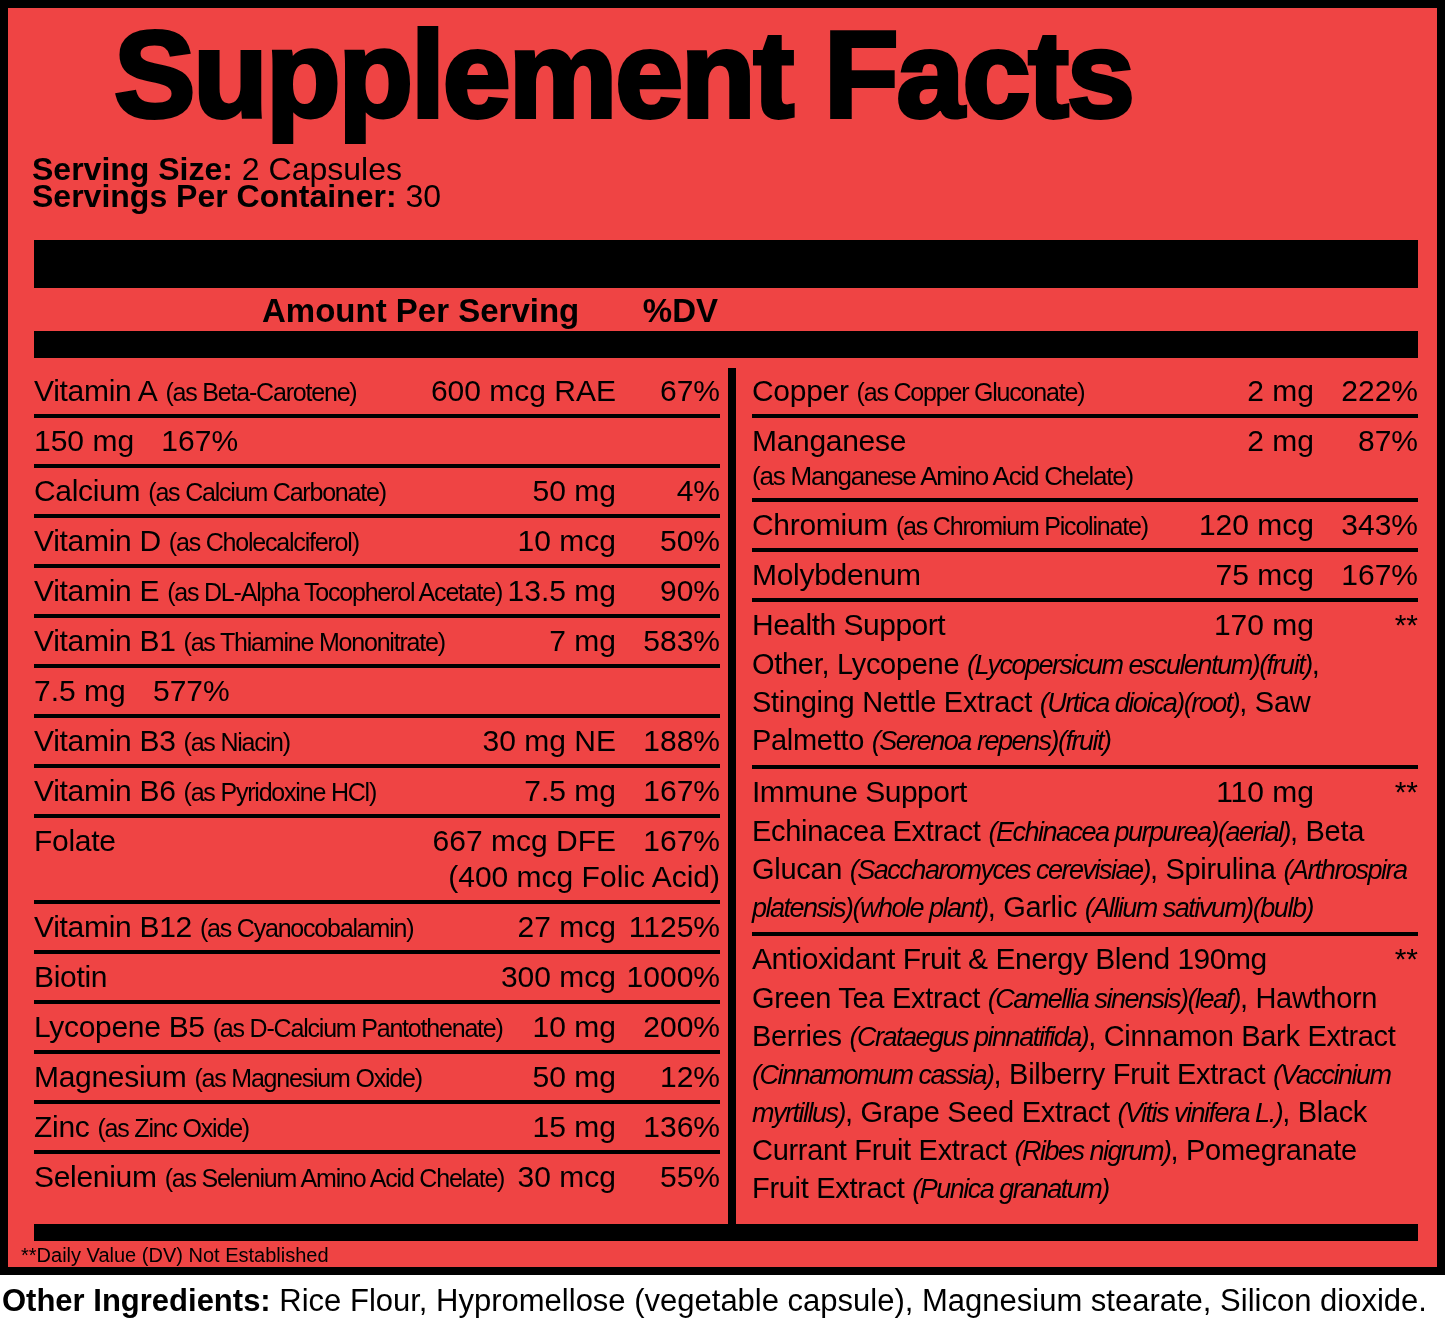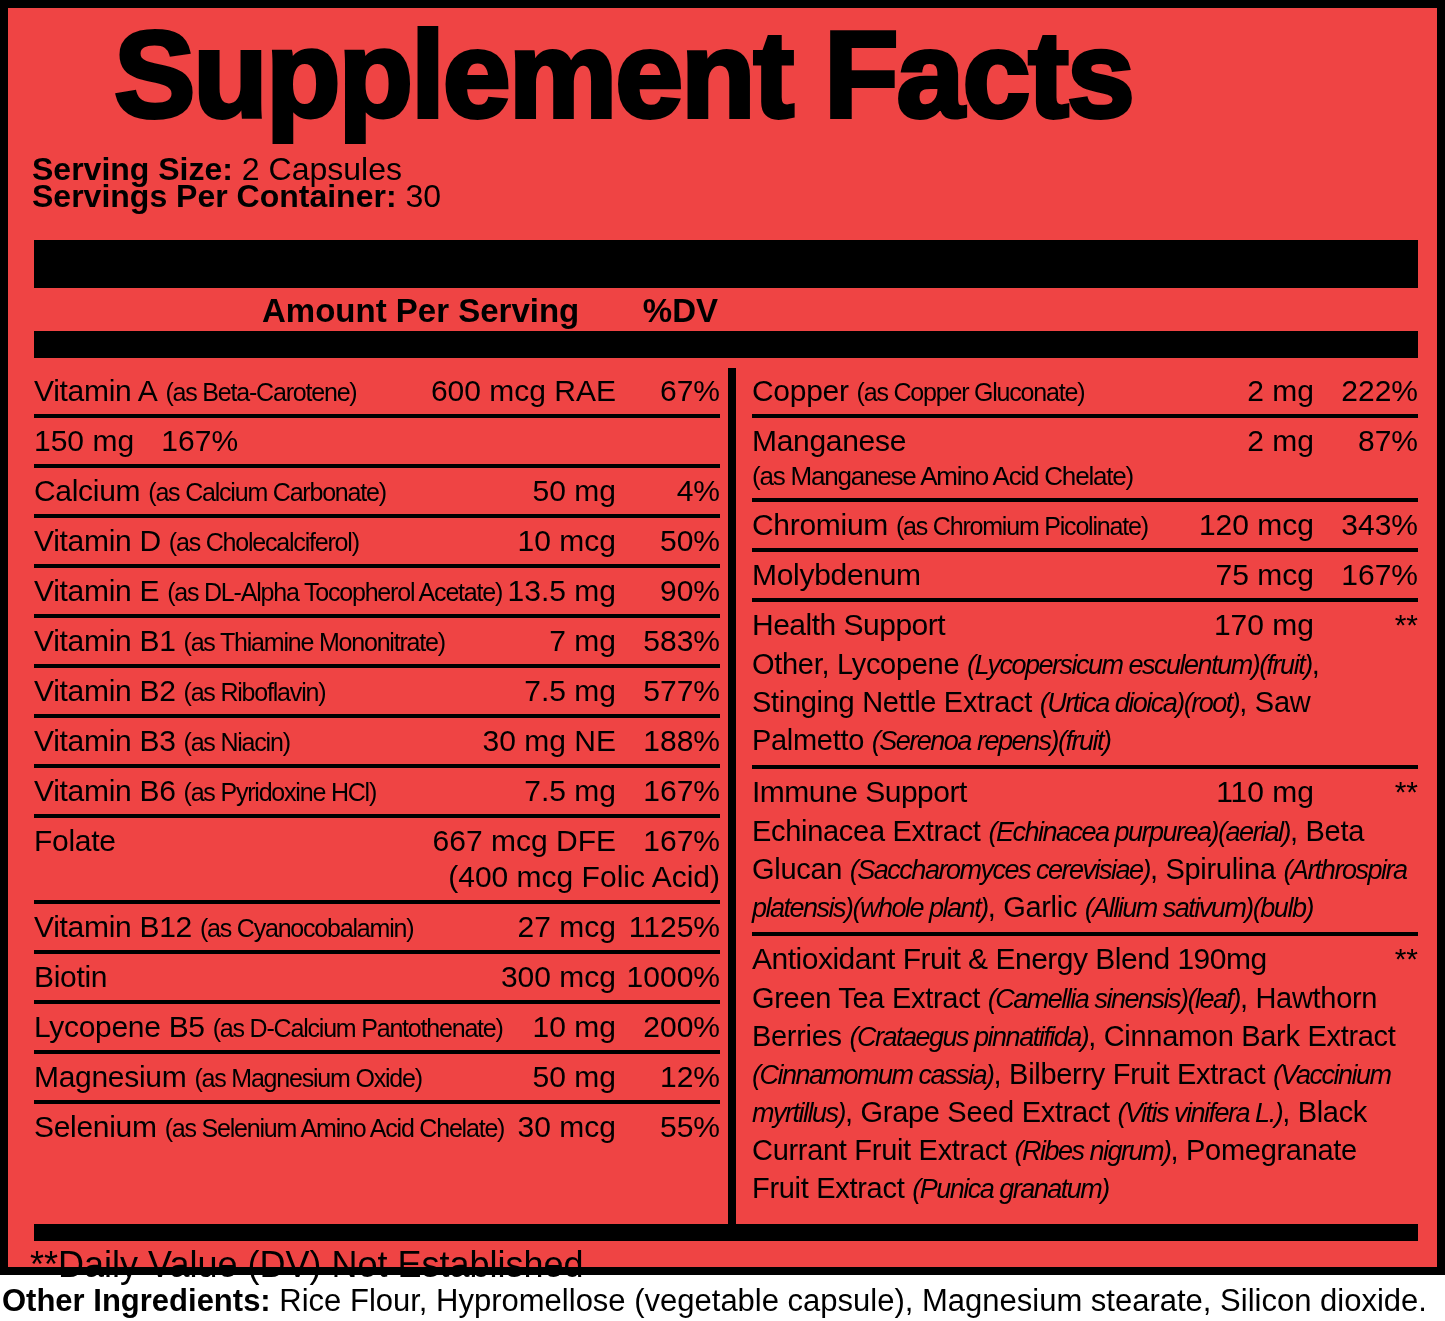--- a/index.html
+++ b/index.html
@@ -45,21 +45,21 @@
   .name{font-size:30px;line-height:36px;letter-spacing:-0.3px;}
   .form{font-size:25px;letter-spacing:-1.2px;margin-left:8px;}
   .amt{font-size:30px;line-height:36px;white-space:nowrap;text-align:right;}
   .dv{flex:none;width:104px;text-align:right;font-size:30px;line-height:36px;white-space:nowrap;}
   .row-sub{font-size:30px;line-height:36px;}
   .row-sub.right{text-align:right;}
   .row-sub.left{font-size:26px;letter-spacing:-1.2px;line-height:34px;}
   .desc{font-size:29px;line-height:37px;letter-spacing:-0.3px;margin-top:3px;}
   .desc .it{font-style:italic;font-size:27px;letter-spacing:-1.5px;}
   .blend .name{letter-spacing:-0.5px;}
-  .footnote{position:absolute;left:22px;top:1236px;font-size:36px;white-space:nowrap;}
+  .footnote{position:absolute;left:13px;top:1236px;font-size:20px;white-space:nowrap;}
   .other{
     position:absolute;left:2px;top:1284px;width:1441px;
     font-size:31px;line-height:34px;white-space:nowrap;
   }
   .other .lbl{font-weight:bold;}
 </style>
 </head>
 <body>
 
 <div class="panel">
@@ -122,21 +122,20 @@
         </div>
         <div class="row">
           <div class="row-line">
             <span class="nm"><span class="name">Vitamin B1</span><span class="form">(as Thiamine Mononitrate)</span></span>
             <span class="amt">7 mg</span>
             <span class="dv">583%</span>
           </div>
         </div>
         <div class="row">
           <div class="row-line">
-            <span class="nm"><span class="name">Vitamin B2</span><span class="form">(as Riboflavin)</span></span>
             <span class="amt">7.5 mg</span>
             <span class="dv">577%</span>
           </div>
         </div>
         <div class="row">
           <div class="row-line">
             <span class="nm"><span class="name">Vitamin B3</span><span class="form">(as Niacin)</span></span>
             <span class="amt">30 mg NE</span>
             <span class="dv">188%</span>
           </div>
@@ -175,20 +174,27 @@
             <span class="nm"><span class="name">Lycopene B5</span><span class="form">(as D-Calcium Pantothenate)</span></span>
             <span class="amt">10 mg</span>
             <span class="dv">200%</span>
           </div>
         </div>
         <div class="row">
           <div class="row-line">
             <span class="nm"><span class="name">Magnesium</span><span class="form">(as Magnesium Oxide)</span></span>
             <span class="amt">50 mg</span>
             <span class="dv">12%</span>
+          </div>
+        </div>
+        <div class="row">
+          <div class="row-line">
+            <span class="nm"><span class="name">Zinc</span><span class="form">(as Zinc Oxide)</span></span>
+            <span class="amt">15 mg</span>
+            <span class="dv">136%</span>
           </div>
         </div>
         <div class="row">
           <div class="row-line">
             <span class="nm"><span class="name">Selenium</span><span class="form">(as Selenium Amino Acid Chelate)</span></span>
             <span class="amt">30 mcg</span>
             <span class="dv">55%</span>
           </div>
         </div>
       </div>

